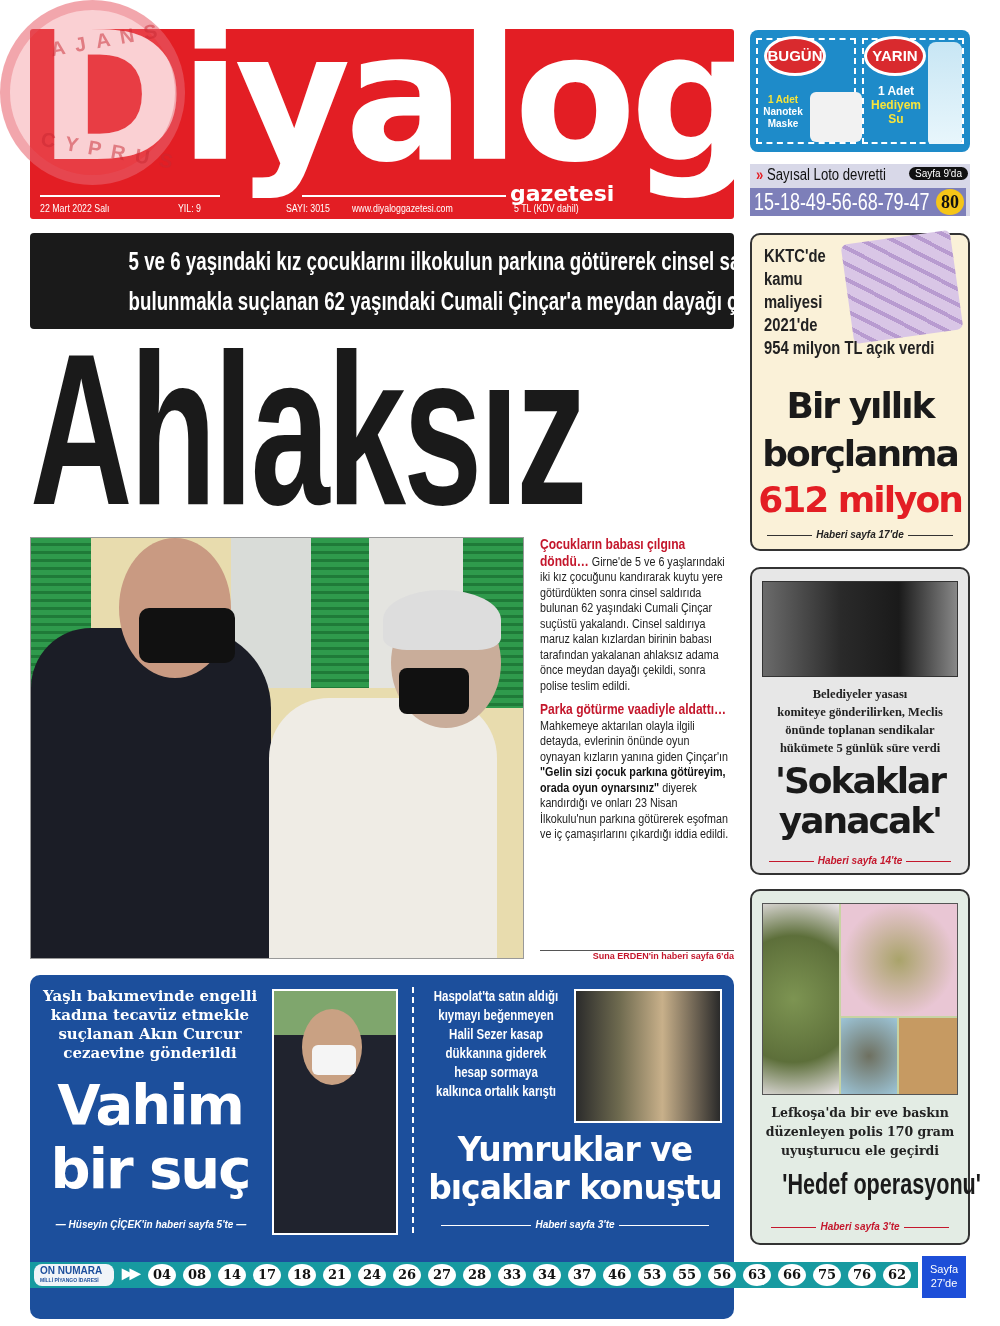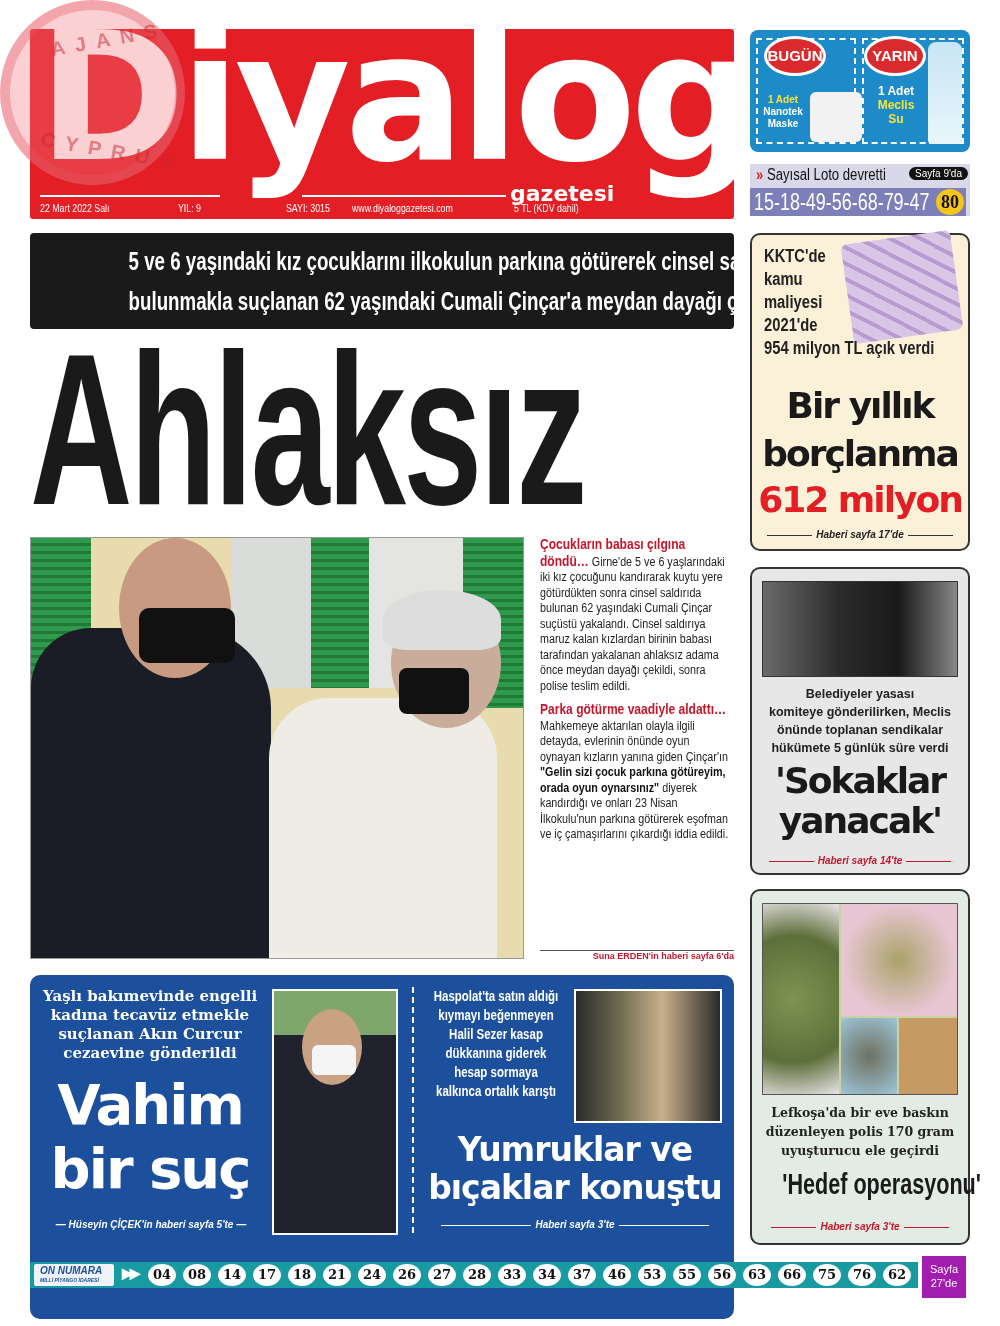--- a/index.html
+++ b/index.html
@@ -65,21 +65,21 @@
   .money { position: absolute; left: 95px; top: 2px; width: 110px; height: 100px; background: repeating-linear-gradient(35deg,#d9c6e6 0 10px,#b89bd0 10px 14px); border-radius: 6px; transform: rotate(-8deg); }
   .box1 .big { position: absolute; left: 0; width: 216px; text-align: center; font-weight: bold; font-family: "DejaVu Sans", sans-serif; font-size: 36px; letter-spacing: -2px; line-height: 46px; color: #1a1a1a; }
   .red { color: #e31e24 !important; }
   .hab { position: absolute; left: 10px; width: 196px; text-align: center; font-size: 10px; font-weight: bold; font-style: italic; color: #222; }
   .hab::before, .hab::after { content: ""; display: inline-block; width: 45px; height: 1px; background: #333; vertical-align: middle; margin: 0 4px; }
   .hab.redline { color: #c4172c; }
   .hab.redline::before, .hab.redline::after { background: #c4172c; }
 
   .box2 { top: 567px; height: 308px; background: #e7e7e7; }
   .photo2 { position: absolute; left: 10px; top: 12px; width: 196px; height: 96px; background: linear-gradient(90deg,#6b6b6b,#2a2a2a 40%,#1a1a1a 70%,#888); border: 1px solid #333; }
-  .box2 .deck { position: absolute; left: 0; top: 116px; width: 216px; text-align: center; font-family: Liberation Sans, sans-serif; font-weight: bold; font-size: 12.5px; line-height: 18px; color: #222; }
+  .box2 .deck { position: absolute; left: 0; top: 116px; width: 216px; text-align: center; font-family: Liberation Serif, serif; font-weight: bold; font-size: 12.5px; line-height: 18px; color: #222; }
   .box2 .big { position: absolute; left: 0; top: 192px; width: 216px; text-align: center; font-family: "DejaVu Sans", sans-serif; font-weight: bold; font-size: 36px; line-height: 40px; letter-spacing: -2px; color: #1a1a1a; }
 
   .box3 { top: 889px; height: 356px; background: #e3ece4; }
   .photo3 { position: absolute; left: 10px; top: 12px; width: 196px; height: 192px; background: #c7d3a3; border: 1px solid #555; }
   .ph3a { position: absolute; left: 0; top: 0; width: 76px; height: 190px; background: radial-gradient(circle at 40% 50%,#7d9452,#5d6f3a 60%,#e9e3e7); }
   .ph3b { position: absolute; left: 78px; top: 0; width: 116px; height: 112px; background: radial-gradient(circle at 50% 50%,#a9a36a,#e9c6d4 70%); }
   .ph3c { position: absolute; left: 78px; top: 114px; width: 56px; height: 76px; background: radial-gradient(circle,#6e7060,#9dc5d8); }
   .ph3d { position: absolute; left: 136px; top: 114px; width: 58px; height: 76px; background: #c69a62; }
   .box3 .deck { position: absolute; left: 0; top: 212px; width: 216px; text-align: center; font-family: "DejaVu Serif", serif; font-weight: bold; font-size: 12.5px; line-height: 19px; color: #222; }
   .box3 .big { position: absolute; left: 0; top: 276px; width: 216px; text-align: center; font-weight: bold; font-size: 30px; color: #1a1a1a; transform: scaleX(0.72); white-space: nowrap; }
@@ -94,27 +94,27 @@
   .b-mask1 { position: absolute; left: 38px; top: 54px; width: 44px; height: 30px; border-radius: 6px; background: #f5f5f5; }
   .b-divider { position: absolute; left: 382px; top: 12px; height: 246px; border-left: 2px dashed #fff; }
   .b-right-deck { position: absolute; left: 386px; top: 12px; width: 160px; text-align: center; font-weight: bold; font-size: 14px; line-height: 19px; transform: scaleX(0.82); }
   .b-photo2 { position: absolute; left: 544px; top: 14px; width 148px; width: 148px; height: 134px; background: linear-gradient(90deg,#2b2b2b,#6e6a4f 30%,#c8b08a 60%,#2a2a2a); border: 2px solid #fff; }
   .b-right-big { position: absolute; left: 386px; top: 156px; width: 318px; text-align: center; font-family: "DejaVu Sans", sans-serif; font-weight: bold; font-size: 33px; line-height: 38px; letter-spacing: -1px; }
   .b-hab { position: absolute; left: 398px; top: 244px; width: 294px; text-align: center; font-size: 10px; font-weight: bold; font-style: italic; }
   .b-hab::before, .b-hab::after { content: ""; display: inline-block; width: 90px; height: 1px; background: #fff; vertical-align: middle; margin: 0 4px; }
 
   
   .onnum { position: absolute; left: 30px; top: 1262px; width: 888px; height: 26px; background: #179aa0; }
-  .onnum-logo { position: absolute; left: 4px; top: 2px; width: 80px; height: 22px; background: #f0f4f8; border-radius: 2px; font-style: italic; }
+  .onnum-logo { position: absolute; left: 4px; top: 2px; width: 80px; height: 22px; background: #f0f4f8; border-radius: 8px; }
   .onnum-logo .t1 { position: absolute; left: 6px; top: 1px; font-size: 10px; font-weight: bold; color: #1c4f9c; white-space: nowrap; }
   .onnum-logo .t2 { position: absolute; left: 6px; top: 13px; font-size: 5px; font-weight: bold; color: #1c4f9c; white-space: nowrap; }
   .onnum-arrows { position: absolute; left: 92px; top: 3px; color: #fff; font-size: 14px; font-weight: bold; letter-spacing: -3px; }
   .balls { position: absolute; left: 118px; top: 2px; display: flex; gap: 7px; }
   .ball { width: 28px; height: 22px; border-radius: 50%; background: #fff; color: #111; font-family: "DejaVu Serif", serif; font-weight: bold; font-size: 13px; text-align: center; line-height: 22px; }
-  .onnum-page { position: absolute; left: 922px; top: 1256px; width: 44px; height: 42px; background: #a21caf; color: #fff; font-size: 11px; text-align: center; line-height: 14px; padding-top: 6px; }
+  .onnum-page { position: absolute; left: 922px; top: 1256px; width: 44px; height: 42px; background: #1d4ed8; color: #fff; font-size: 11px; text-align: center; line-height: 14px; padding-top: 6px; }
 </style>
 </head>
 <body>
 
 <div class="stamp">
   <span class="stamp-text" style="left:40px;top:18px;transform:rotate(-10deg);">AJANS</span>
   <span class="stamp-text" style="left:30px;top:130px;transform:rotate(10deg);">CYPRUS</span>
 </div>
 
 <header class="masthead">
@@ -129,21 +129,21 @@
   <span class="mast-meta" style="left:484px;">5 TL (KDV dahil)</span>
 </header>
 
 <section class="promo">
   <div class="promo-half" style="left:6px;width:100px;"></div>
   <div class="promo-half" style="left:112px;width:102px;"></div>
   <div class="badge-red" style="left:14px;top:6px;">BUGÜN</div>
   <div class="mask-shape"></div>
   <div class="promo-small" style="left:8px;top:64px;width:50px;"><span class="yellow">1 Adet</span><br><span>Nanotek</span><br><span>Maske</span></div>
   <div class="badge-red" style="left:114px;top:6px;">YARIN</div>
-  <div class="promo-small" style="left:118px;top:54px;width:56px;font-size:12px;line-height:14px;"><span>1 Adet</span><br><span class="yellow">Meclis</span><br><span class="yellow">Su</span></div>
+  <div class="promo-small" style="left:118px;top:54px;width:56px;font-size:12px;line-height:14px;"><span>1 Adet</span><br><span class="yellow">Hediyem</span><br><span class="yellow">Su</span></div>
   <div class="bottle-shape"></div>
 </section>
 
 <section class="loto">
   <div class="loto-head"><span class="loto-arrow">»</span> <span>Sayısal Loto devretti</span></div>
   <span class="loto-page">Sayfa 9'da</span>
   <div class="loto-nums">
     <span class="n">15-18-49-56-68-79-47</span>
     <span class="loto-extra">80</span>
   </div>

